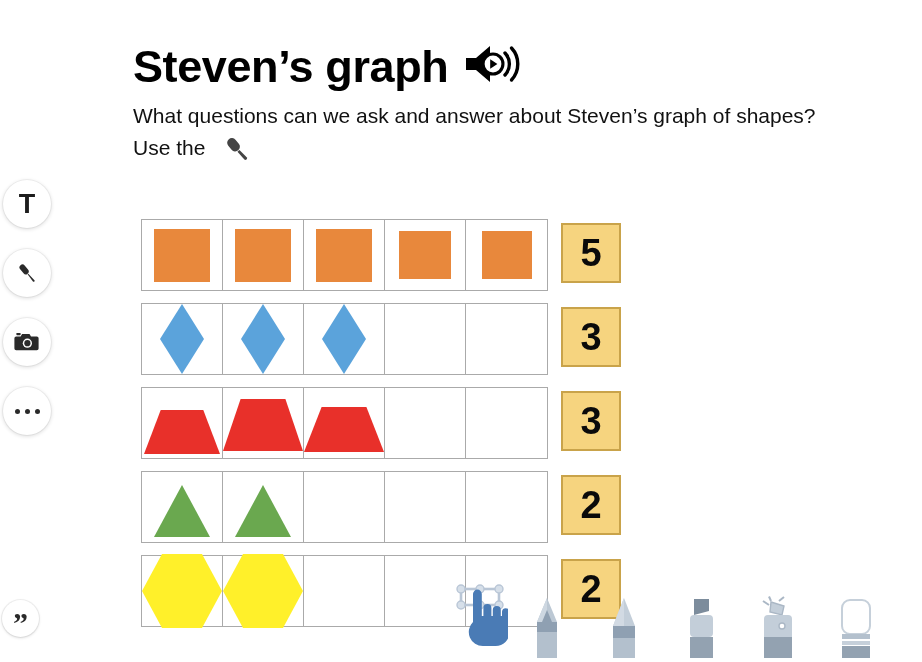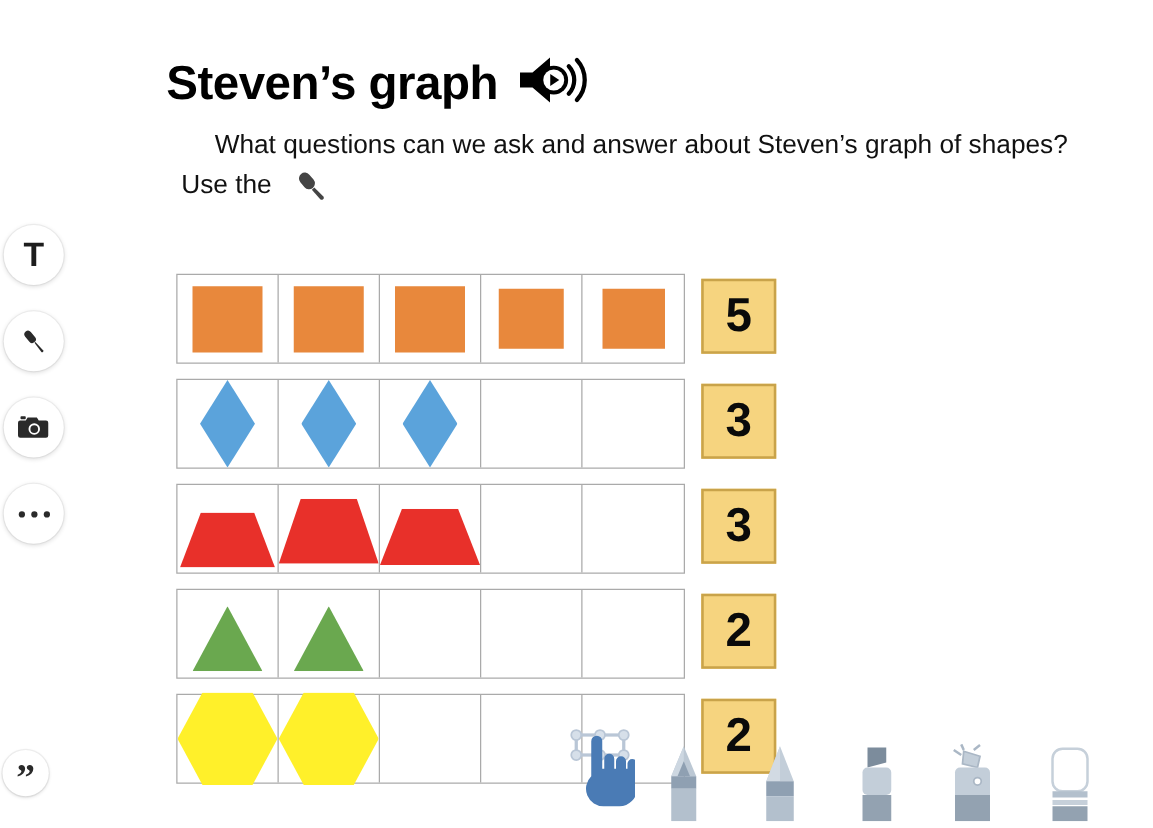--- a/index.html
+++ b/index.html
@@ -79,42 +79,40 @@
   #page-title-row {
     position: absolute;
     left: 133px;
     top: 42px;
     display: flex;
     align-items: center;
     gap: 14px;
   }
   #page-title {
     font-family: "Liberation Sans", sans-serif;
-    font-size: 38px;
+    font-size: 45px;
     font-weight: bold;
     letter-spacing: -0.4px;
     color: #000000;
     line-height: 1;
     white-space: nowrap;
   }
   #instructions {
     position: absolute;
     left: 133px;
     top: 100px;
     width: 760px;
     font-size: 21px;
     line-height: 32px;
     color: #111111;
-    text-align: center;
   }
   #instr-line2 {
     display: flex;
     align-items: center;
     gap: 0;
-    margin-left: 12px;
   }
   #inline-mic-icon {
     display: inline-flex;
     align-items: center;
     margin: 0 4px 0 14px;
     position: relative;
     top: 1px;
   }
 
   

